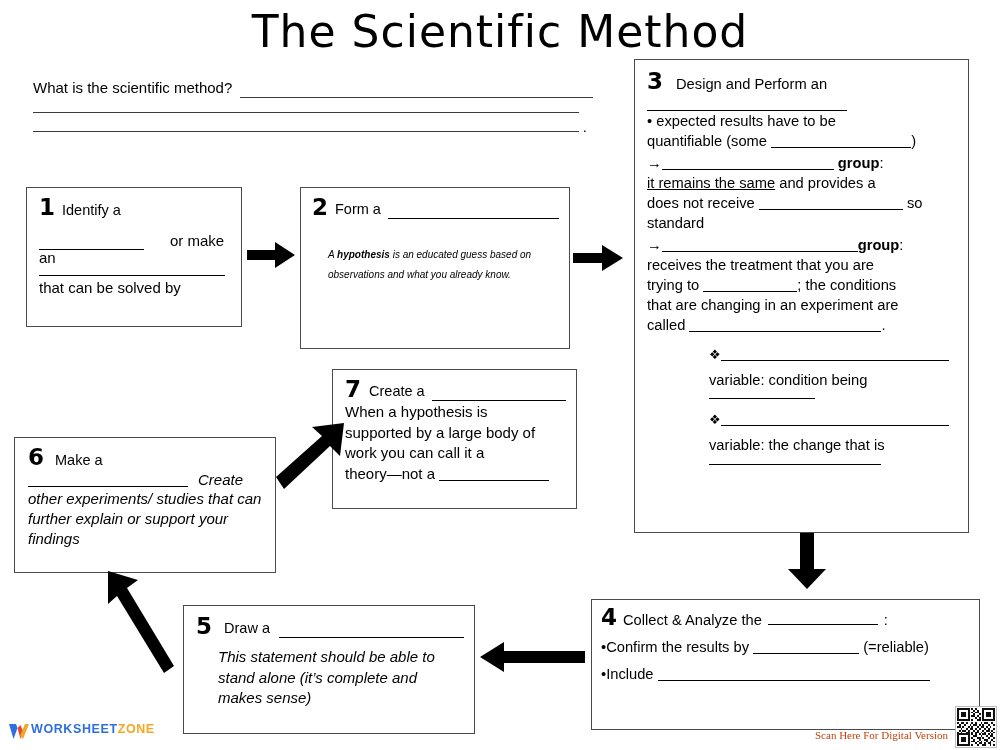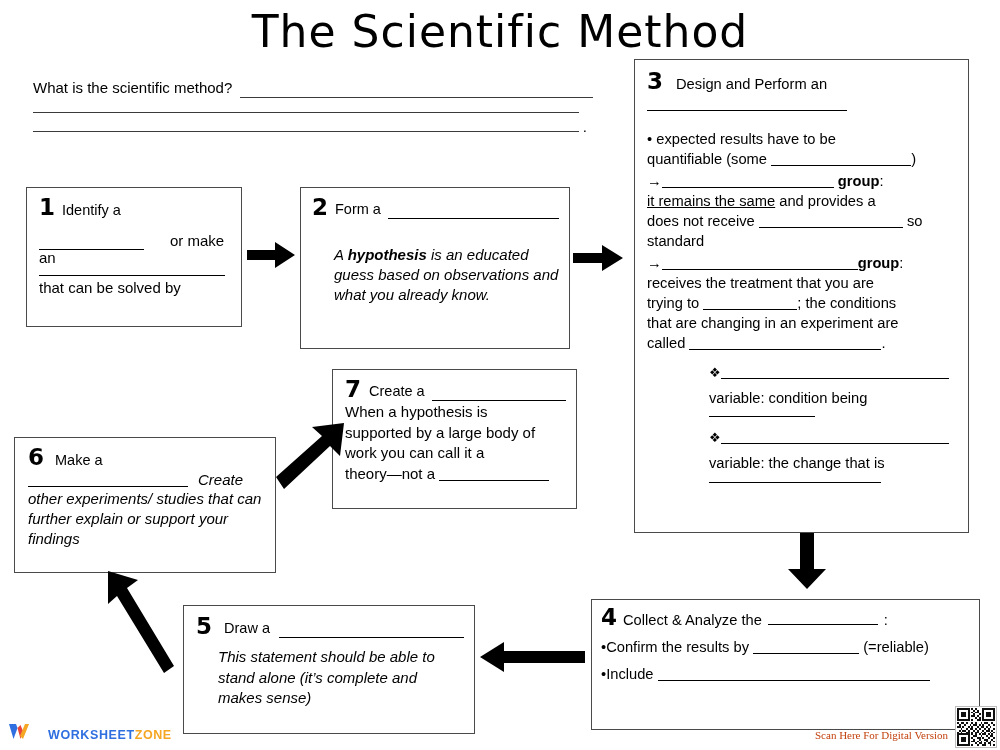--- a/index.html
+++ b/index.html
@@ -64,27 +64,27 @@
   #box1 .b-a{width:105px;border-bottom:1.4px solid #000;height:0.95em;}
   #box1 .ormake{margin-left:26px;font-size:15px;}
   #box1 .l3{margin-top:-2px;font-size:15px;}
   #box1 .b-b{margin-top:8px;width:186px;border-bottom:1.4px solid #000;height:0;}
   #box1 .l4{margin-top:2px;font-size:15px;line-height:19px;}
 
   
   #box2{left:300px;top:187px;width:270px;height:162px;padding:8px 10px 0 11px;}
   #box2 .l1{display:flex;align-items:flex-end;}
   #box2 .b-a{flex:1;margin-left:7px;border-bottom:1.4px solid #000;height:0.95em;}
-  #box2 .body{margin-top:26px;margin-left:22px;font-style:italic;font-size:15px;line-height:20px;}
+  #box2 .body{margin-top:26px;margin-left:16px;font-style:italic;font-size:10px;line-height:20px;}
 
   
   #box3{left:634px;top:59px;width:335px;height:474px;padding:10px 10px 0 12px;font-size:14.7px;line-height:20px;}
   #box3 .hd{display:flex;align-items:baseline;gap:13px;}
   #box3 .b-title{margin-top:16px;width:200px;border-bottom:1.4px solid #000;height:0;}
-  #box3 .bullet1{margin-top:18px;}
+  #box3 .bullet1{margin-top:0;}
   #box3 .b-quant{display:inline-block;width:140px;border-bottom:1.4px solid #000;height:0.95em;vertical-align:-2px;}
   #box3 .arrowline{margin-top:2px;white-space:nowrap;}
   #box3 .b-grp1{display:inline-block;width:172px;border-bottom:1.8px solid #000;height:0.95em;vertical-align:-2px;}
   #box3 .b-grp2{display:inline-block;width:196px;border-bottom:1.8px solid #000;height:0.95em;vertical-align:-2px;}
   #box3 .b-recv{display:inline-block;width:144px;border-bottom:1.4px solid #000;height:0.95em;vertical-align:-2px;}
   #box3 .b-try{display:inline-block;width:94px;border-bottom:1.4px solid #000;height:0.95em;vertical-align:-2px;}
   #box3 .b-called{display:inline-block;width:192px;border-bottom:1.4px solid #000;height:0.95em;vertical-align:-2px;}
   #box3 .diabox{margin-left:62px;margin-top:9px;}
   #box3 .dia-row{white-space:nowrap;}
   #box3 .dia{font-size:13px;}
@@ -126,21 +126,21 @@
   
   .arrow{position:absolute;}
   #arrow12{left:247px;top:240px;}
   #arrow23{left:573px;top:243px;}
   #arrow34{left:786px;top:533px;}
   #arrow45{left:480px;top:640px;}
   #arrow56{left:108px;top:568px;}
   #arrow67{left:276px;top:423px;}
 
   
-  .logo{position:absolute;left:8px;top:722px;display:flex;align-items:flex-end;gap:18px;}
+  .logo{position:absolute;left:8px;top:722px;display:flex;align-items:flex-start;gap:1px;}
   .logo-text{font-size:12.5px;font-weight:bold;letter-spacing:.6px;}
   .logo-w{color:#2f6fe0;}
   .logo-z{color:#f5a623;}
   .scan-text{
     position:absolute;right:52px;top:729px;
     font-size:11px;color:#c2410c;
     font-family:"Liberation Serif", serif;
   }
   .qr{
     position:absolute;right:3px;top:706px;

